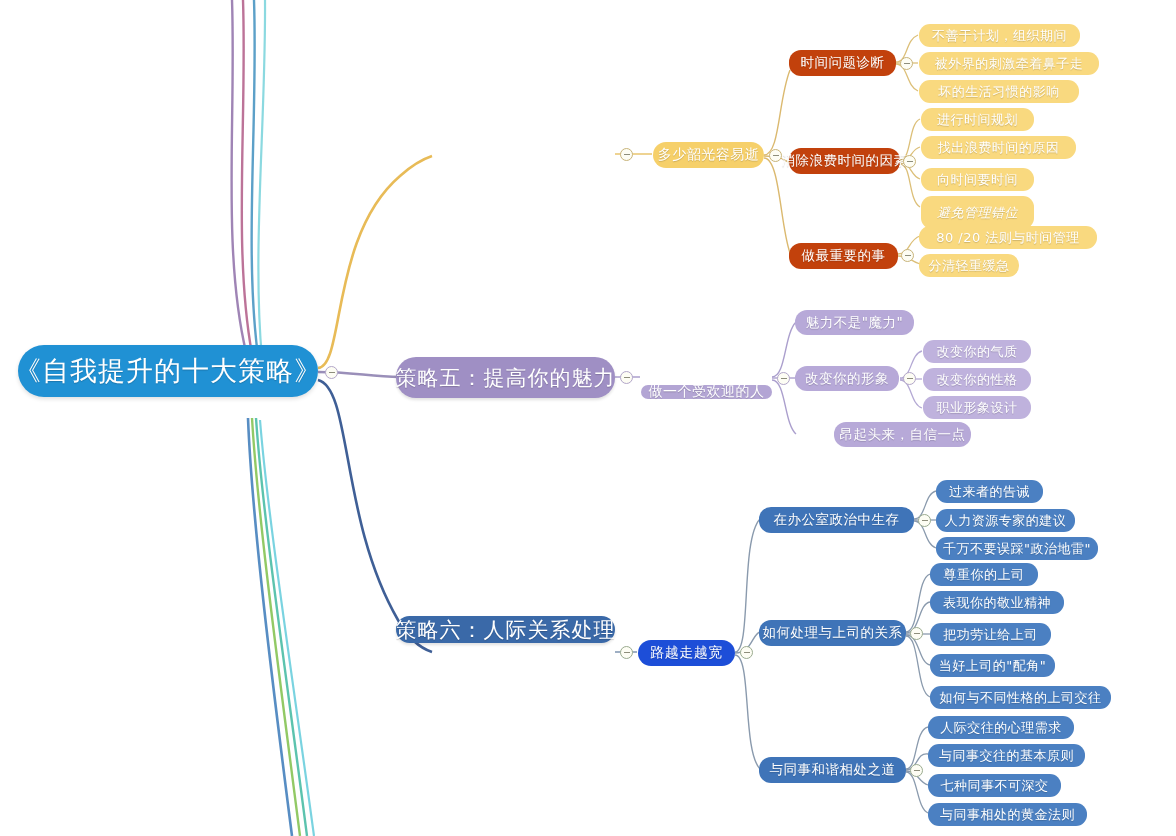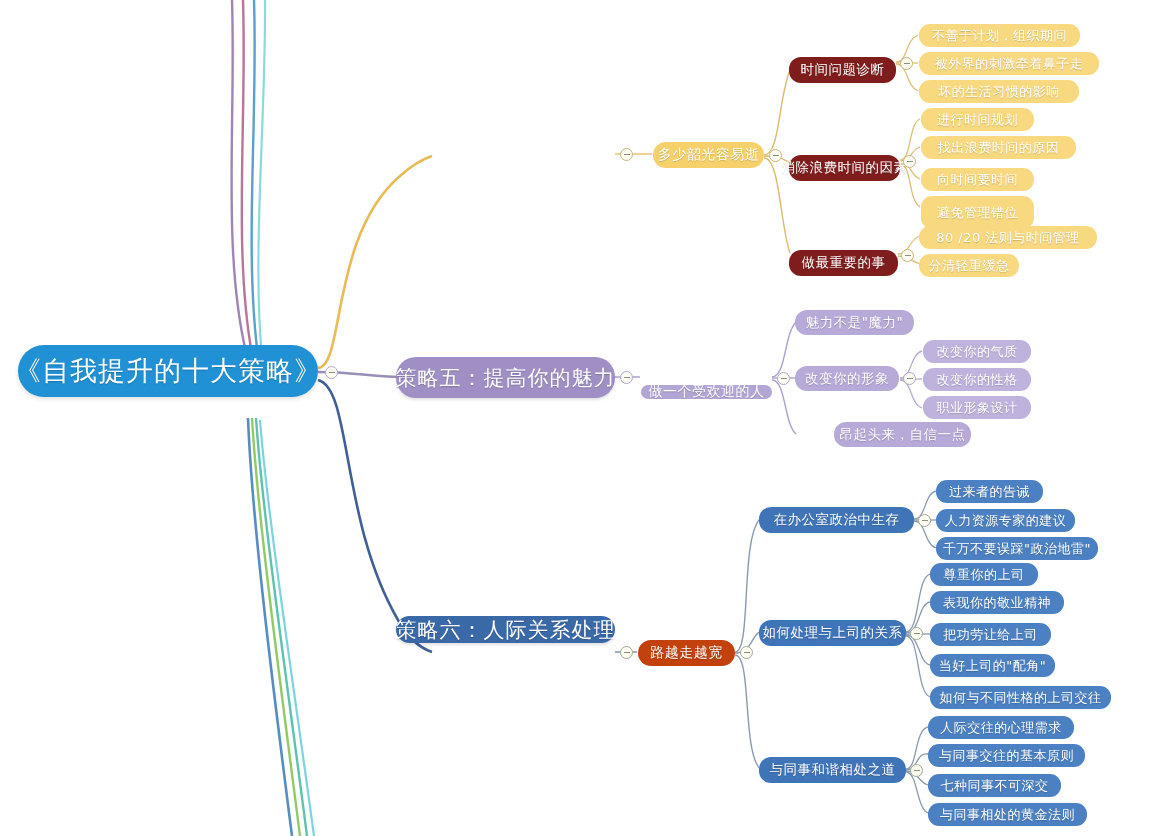--- a/index.html
+++ b/index.html
@@ -58,29 +58,29 @@
   .n-l1.c-blue   { background: #3a69a8; }
 
   
   .n-l2 {
     border-radius: 13px;
     font-size: 14px;
     padding: 0 11px;
   }
   .n-l2.c-orange { background: #f6d06a; }
   .n-l2.c-purple { background: #b3a5d4; }
-  .n-l2.c-blue   { background: #c2410c; }
+  .n-l2.c-blue   { background: #1d4ed8; }
 
   
   .n-l3 {
     border-radius: 12px;
     font-size: 13.5px;
     padding: 0 10px;
   }
-  .n-l3.c-orange { background: #7f1d1d; margin-top: 7px; }
+  .n-l3.c-orange { background: #c2410c; }
   .n-l3.c-purple { background: #b7a9d8; }
   .n-l3.c-blue   { background: #3f74b8; }
 
   
   .n-l4 {
     border-radius: 11px;
     font-size: 13px;
     padding: 0 10px;
   }
   .n-l4.c-orange { background: #f9d97f; }
@@ -215,21 +215,21 @@
   <div class="toggle c-orange" style="left:903px; top:155px;"></div>
   <div class="node n-l4 c-orange" style="left:921px; top:108px; width:113px; height:23px;">
     <span>进行时间规划</span>
   </div>
   <div class="node n-l4 c-orange" style="left:921px; top:136px; width:155px; height:23px;">
     <span>找出浪费时间的原因</span>
   </div>
   <div class="node n-l4 c-orange" style="left:921px; top:168px; width:113px; height:23px;">
     <span>向时间要时间</span>
   </div>
-  <div class="node n-l4 c-orange" style="left:921px; top:196px; width:113px; height:33px;">
+  <div class="node n-l4 c-orange" style="left:921px; top:196px; width:113px; height:33px;font-style:italic;">
     <span>避免管理错位</span>
   </div>
 
   <div class="node n-l3 c-orange" style="left:789px; top:243px; width:109px; height:26px;">
     <span>做最重要的事</span>
   </div>
   <div class="toggle c-orange" style="left:901px; top:249px;"></div>
   <div class="node n-l4 c-orange" style="left:919px; top:226px; width:178px; height:23px;">
     <span>80 /20 法则与时间管理</span>
   </div>

